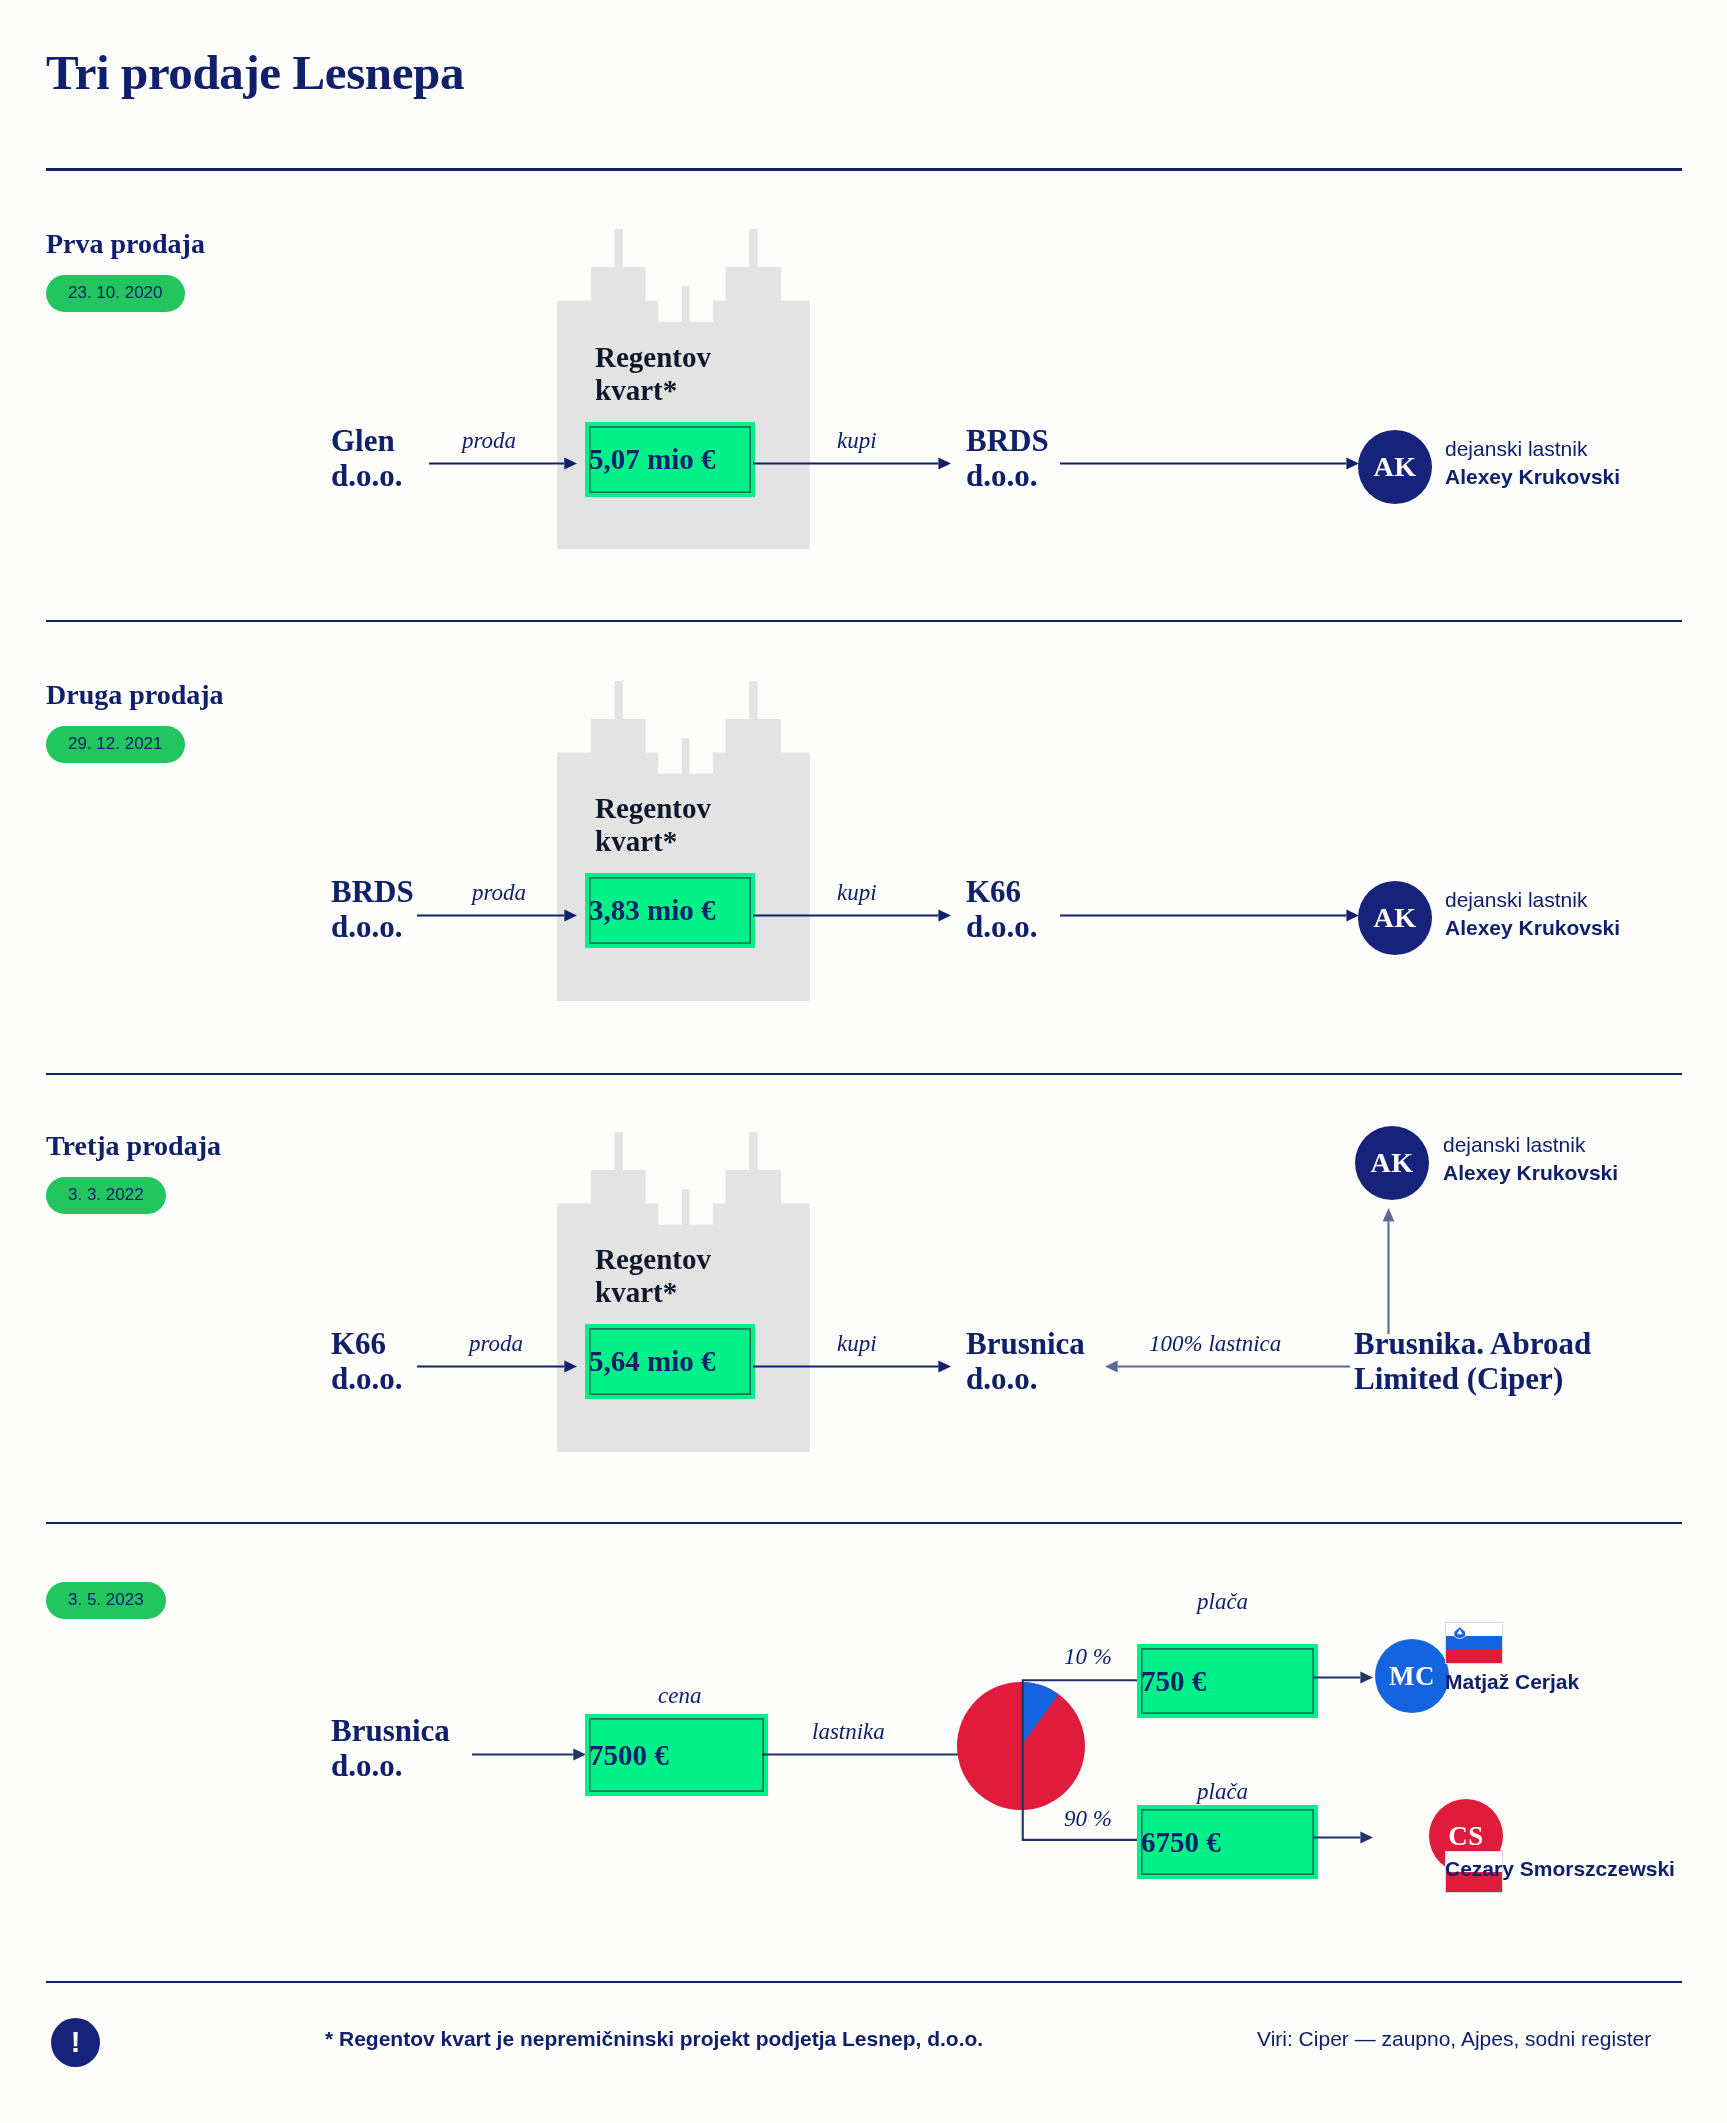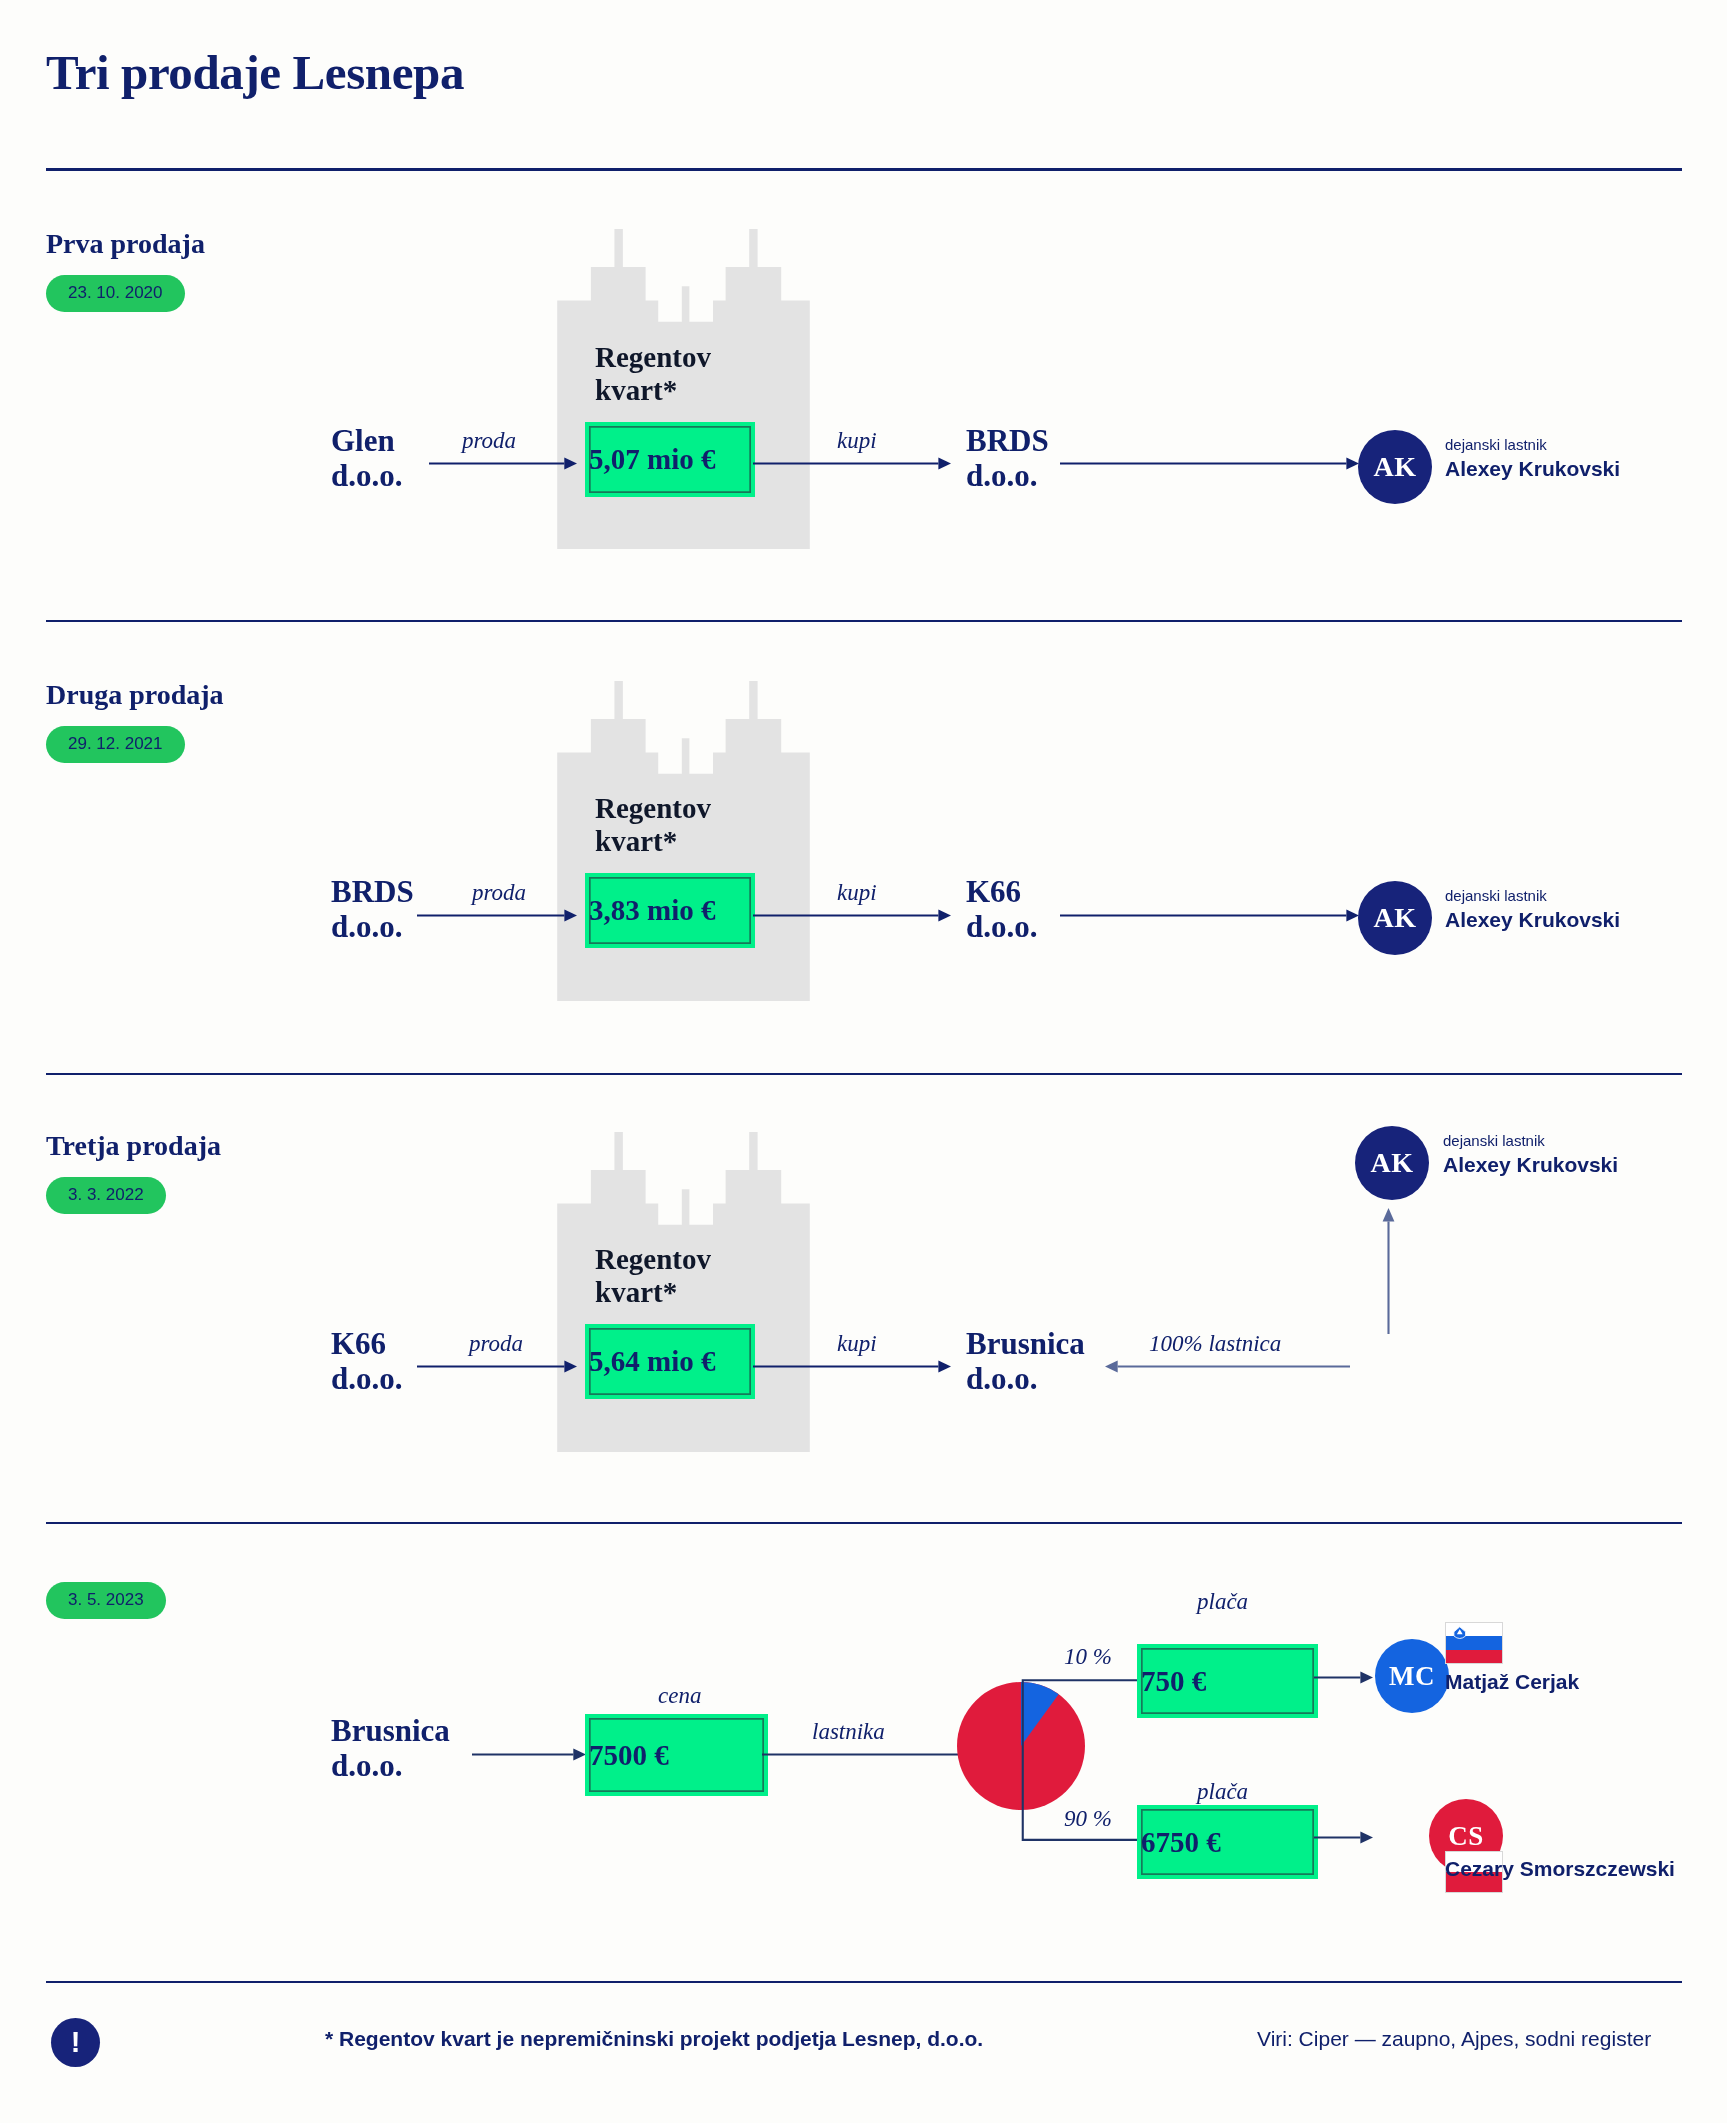--- a/index.html
+++ b/index.html
@@ -82,21 +82,21 @@
     white-space: nowrap;
   }
   .edge-label {
     font-family: "Liberation Serif", serif;
     font-style: italic;
     font-size: 23px;
     color: #10206b;
     white-space: nowrap;
   }
   .owner-role {
-    font-size: 15px;
+    font-size: 21px;
     font-weight: 400;
     color: #10206b;
     line-height: 1.35;
     white-space: nowrap;
   }
   .owner-name {
     font-size: 21px;
     font-weight: bold;
     color: #10206b;
     line-height: 1.35;
@@ -329,20 +329,24 @@
     <div>Brusnica</div>
     <div>d.o.o.</div>
   </div>
 
   <div class="abs edge-label" style="left:1149px; top:1331px">100% lastnica</div>
   <svg class="abs" style="left:1105px; top:1358px" width="245" height="17" viewBox="0 0 290 20">
     <line x1="15" y1="10" x2="290" y2="10" stroke="#5a6a9a" stroke-width="2.5"></line>
     <polygon points="15,3 0,10 15,17" fill="#5a6a9a"></polygon>
   </svg>
 
+  <div class="abs entity" style="left:1354px; top:1327px">
+    <div>Brusnika. Abroad</div>
+    <div>Limited (Ciper)</div>
+  </div>
 
   <svg class="abs" style="left:1380px; top:1208px" width="17" height="126" viewBox="0 0 20 150">
     <line x1="10" y1="150" x2="10" y2="16" stroke="#5a6a9a" stroke-width="2.5"></line>
     <polygon points="3,16 10,0 17,16" fill="#5a6a9a"></polygon>
   </svg>
 
   <div class="abs badge badge-ak" style="left:1355px; top:1126px; width:74px; height:74px; font-size:28px">
     <span>AK</span>
   </div>
   <div class="abs" style="left:1443px; top:1131px">

